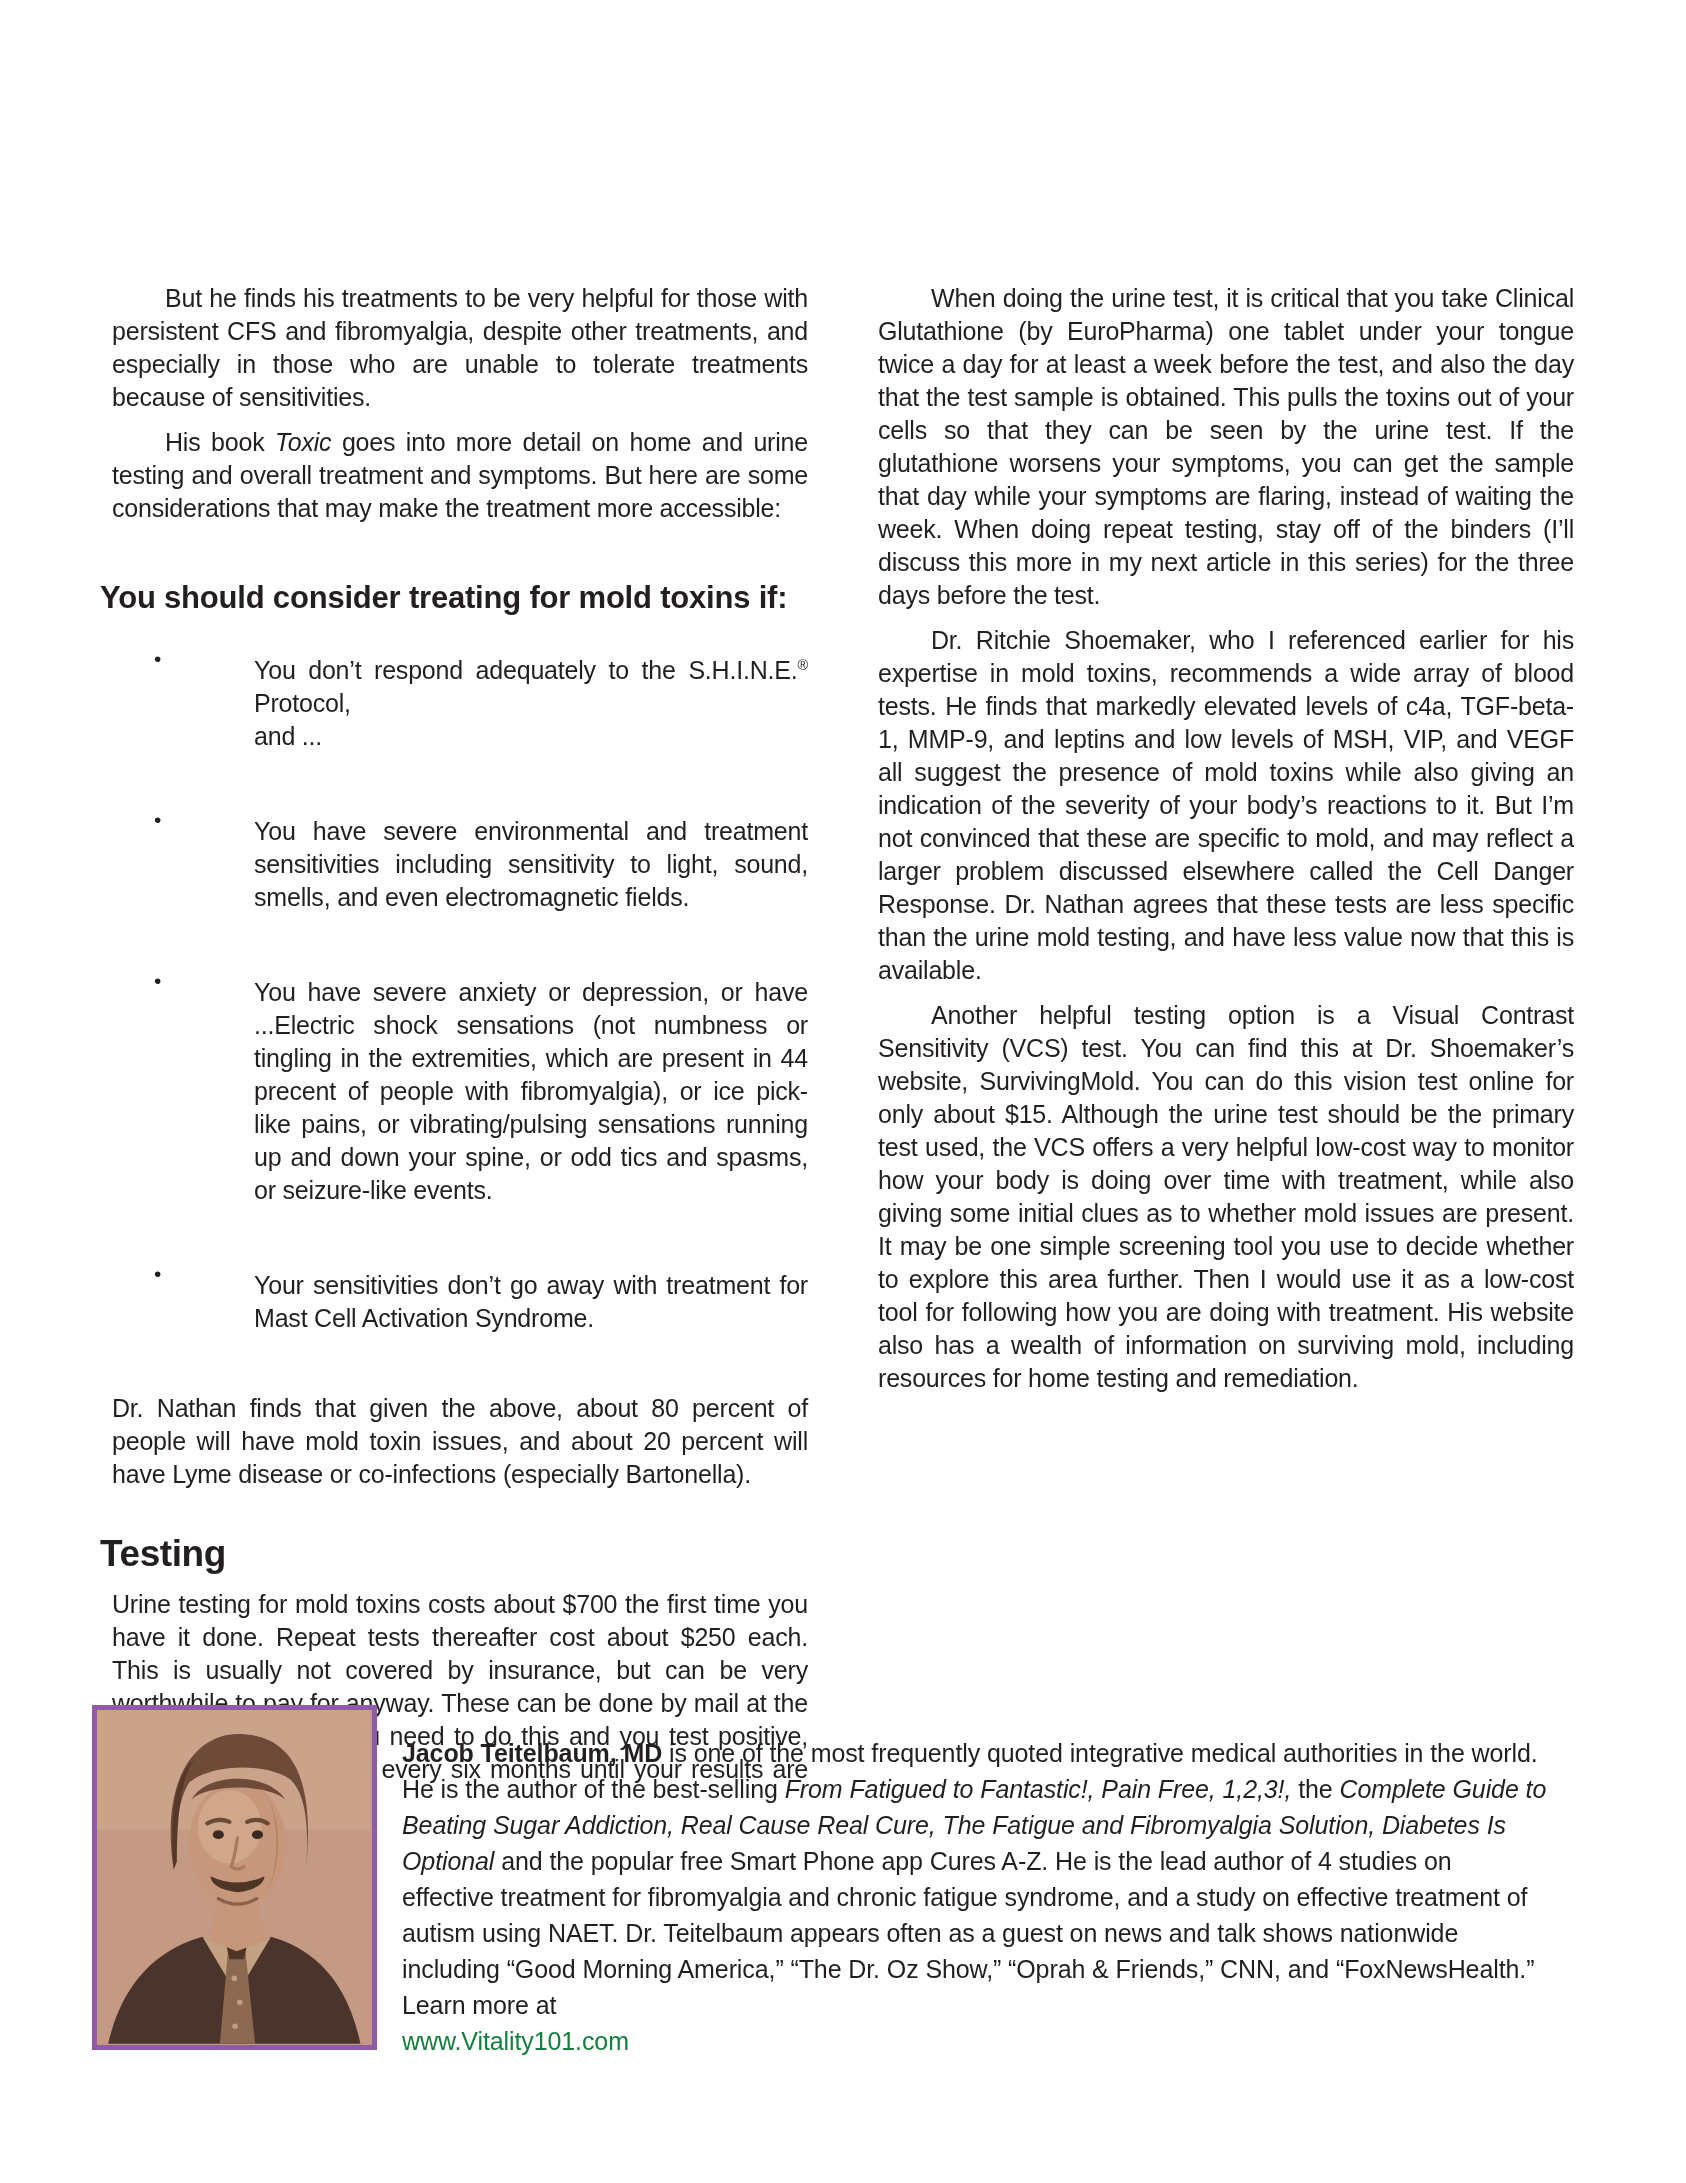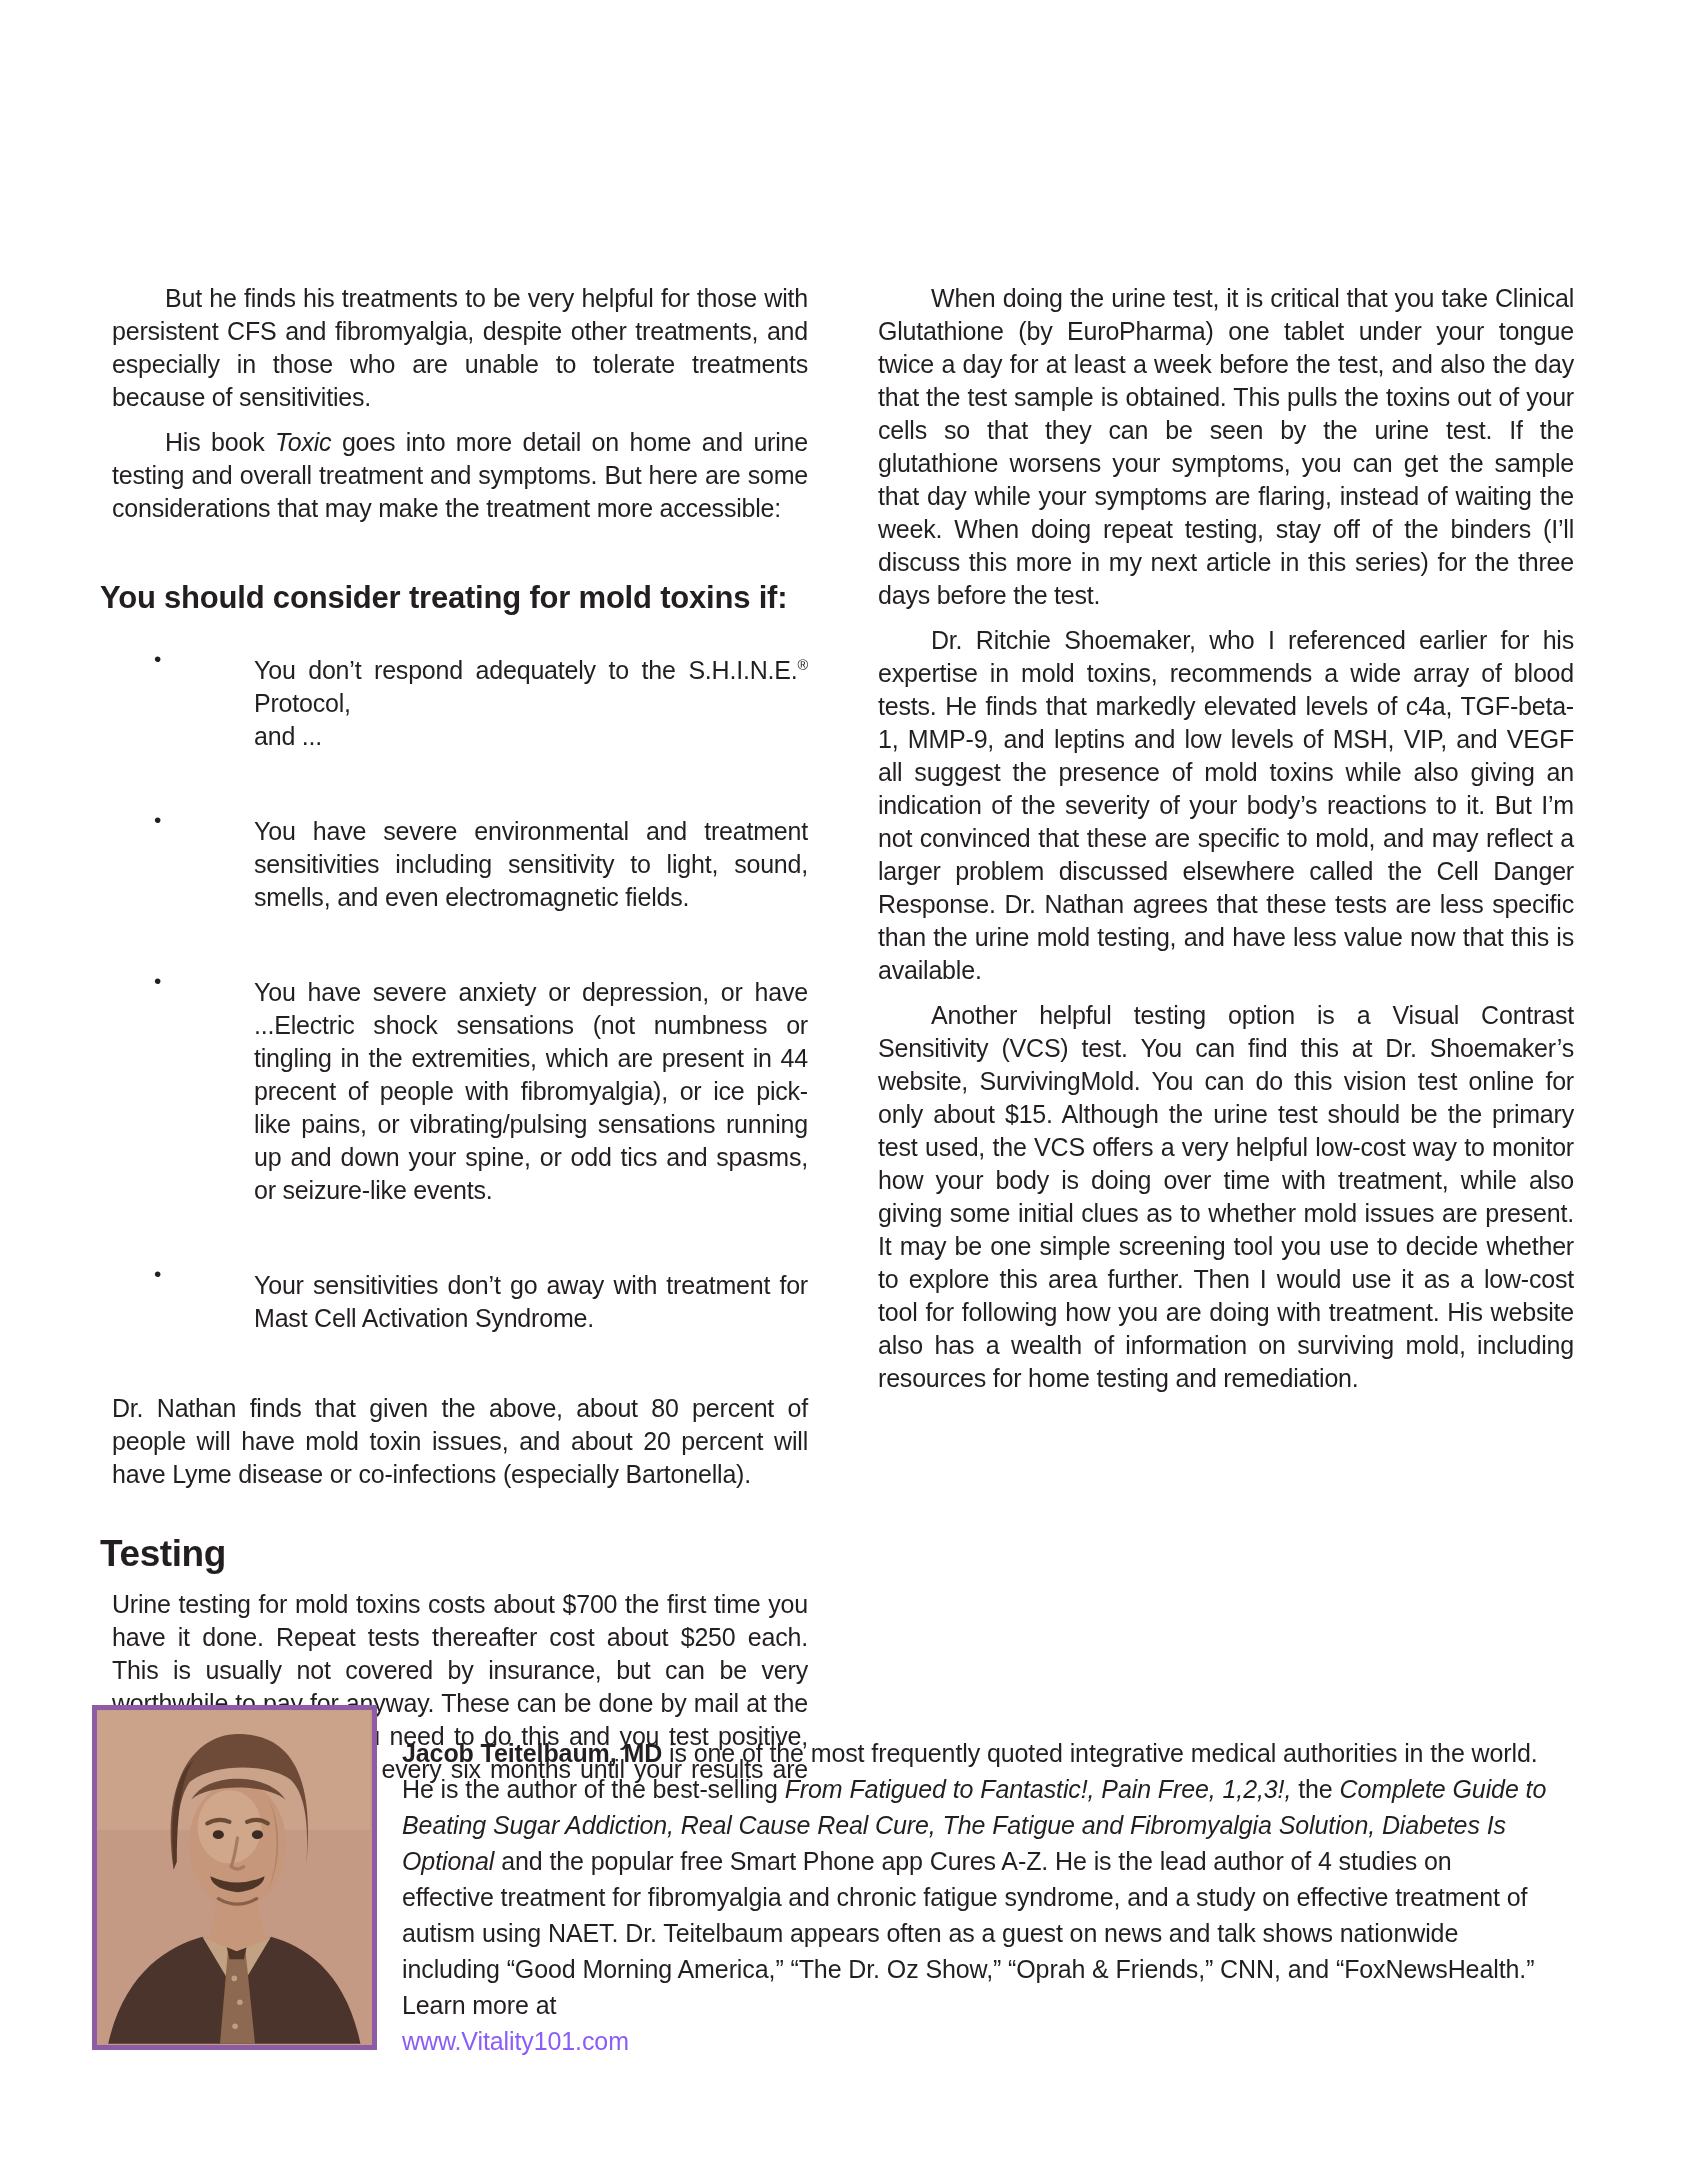--- a/index.html
+++ b/index.html
@@ -142,18 +142,18 @@
         <path d="M142,208 Q176,224 210,208 Q208,224 176,228 Q144,224 142,208 Z" fill="#4f3526"></path>
 
         <path d="M152,236 Q176,250 200,236" stroke="#8a5f48" stroke-width="4" fill="none" stroke-linecap="round"></path>
 
         <path d="M214,110 C232,140 232,200 210,232 C228,206 230,140 214,110 Z" fill="#8a5f48" opacity="0.35"></path>
       </svg>
     </div>
 
     <div class="bio-text-wrap">
       <p class="bio-text"><span style="font-weight: 700;">Jacob Teitelbaum, MD</span><span> is one of the most frequently quoted integrative medical authorities in the world. He is the author of the best-selling </span><span style="font-style: italic;">From Fatigued to Fantastic!, Pain Free, 1,2,3!,</span><span> the </span><span style="font-style: italic;">Complete Guide to Beating Sugar Addiction, Real Cause Real Cure, The Fatigue and Fibromyalgia Solution, Diabetes Is Optional</span><span> and the popular free Smart Phone app Cures A-Z. He is the lead author of 4 studies on effective treatment for fibromyalgia and chronic fatigue syndrome, and a study on effective treatment of autism using NAET. Dr. Teitelbaum appears often as a guest on news and talk shows nationwide including “Good Morning America,” “The Dr. Oz Show,” “Oprah &amp; Friends,” CNN, and “FoxNewsHealth.” Learn more at</span></p>
-      <a class="bio-link" style="color: #8b5cf6; text-align: center;">www.Vitality101.com</a>
+      <a class="bio-link" style="color: #15803d; text-align: center;">www.Vitality101.com</a>
     </div>
   </div>
 
 </div>
 
 
 </body></html>

